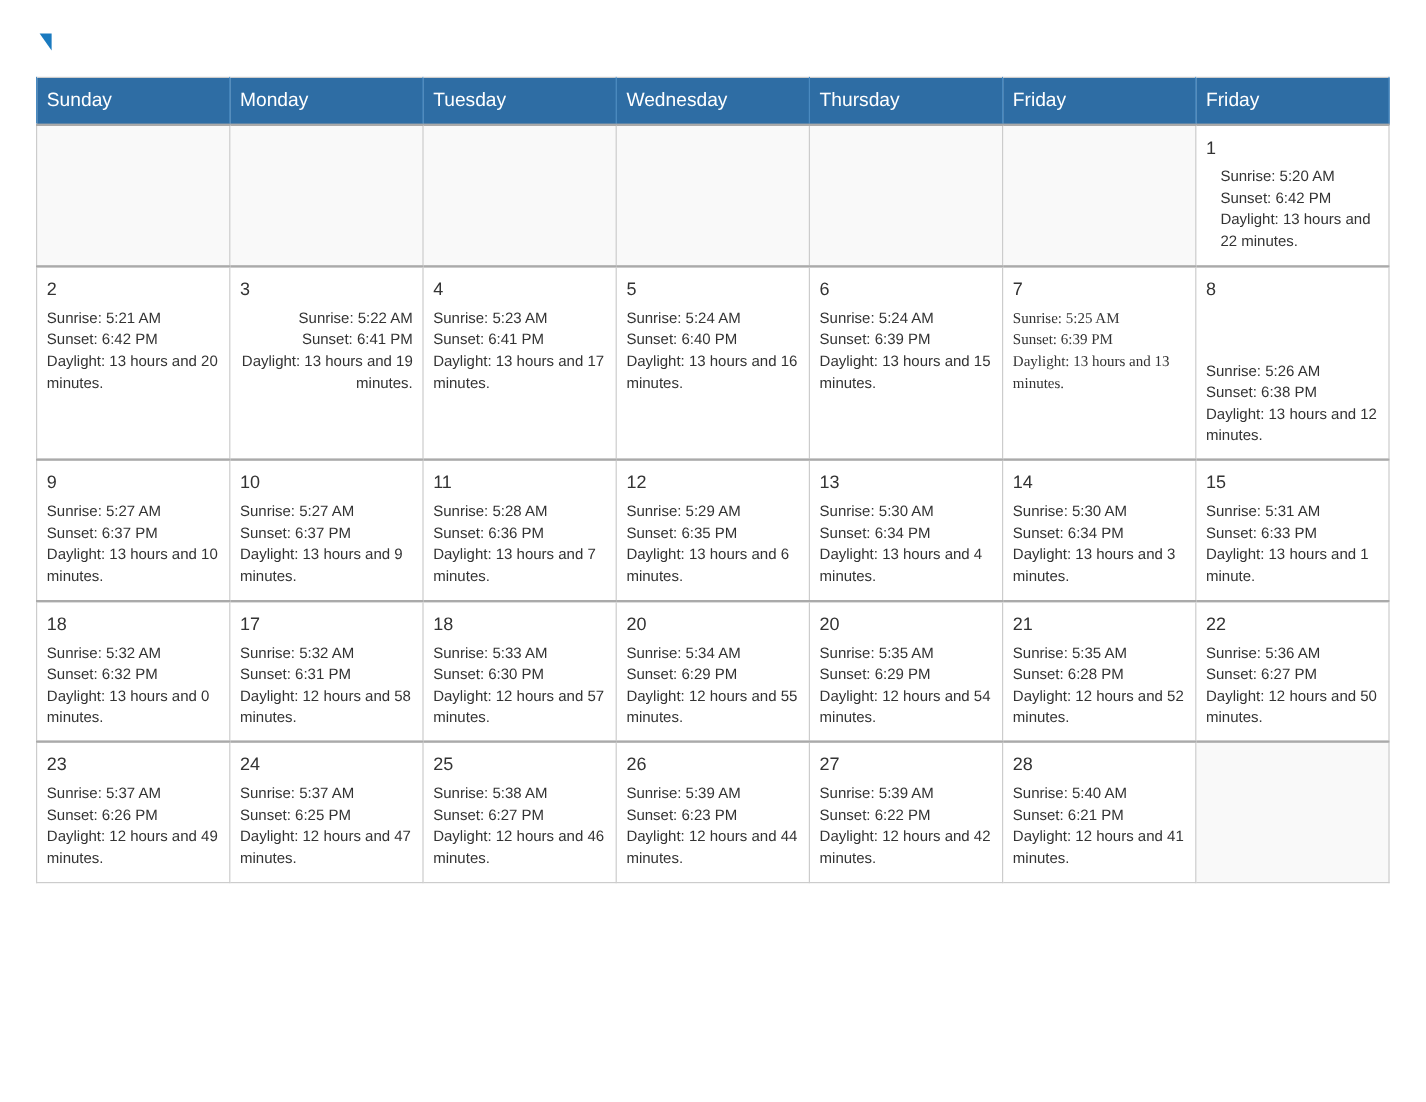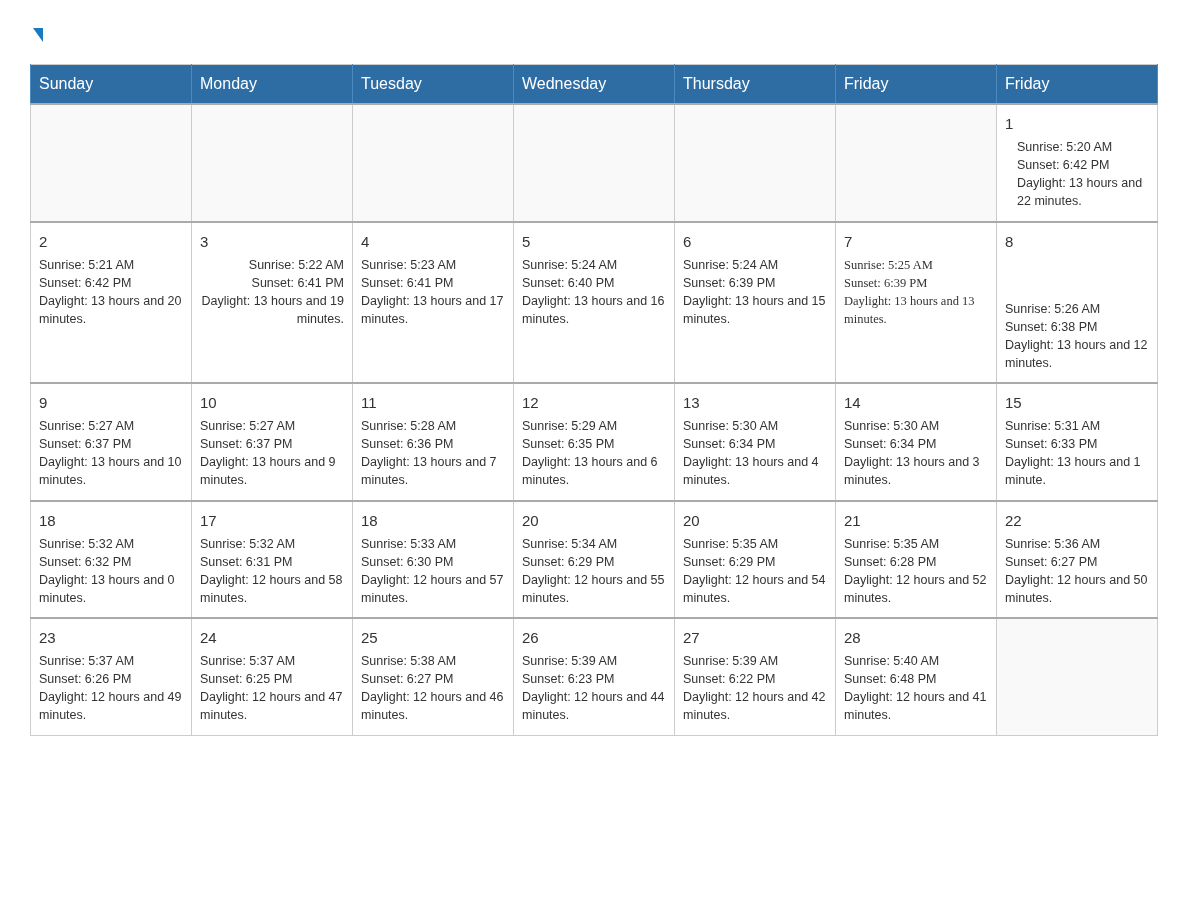--- a/index.html
+++ b/index.html
@@ -295,19 +295,19 @@
         </td>
         <td>
           <span class="day-number">27</span>
           <div class="day-info" style="white-space: pre-line;">Sunrise: 5:39 AM
 Sunset: 6:22 PM
 Daylight: 12 hours and 42 minutes.</div>
         </td>
         <td>
           <span class="day-number">28</span>
           <div class="day-info" style="white-space: pre-line;">Sunrise: 5:40 AM
-Sunset: 6:48 PM
+Sunset: 6:21 PM
 Daylight: 12 hours and 41 minutes.</div>
         </td>
         <td class="empty"></td>
       </tr>
     </tbody>
 </table>
 
 </body></html>

